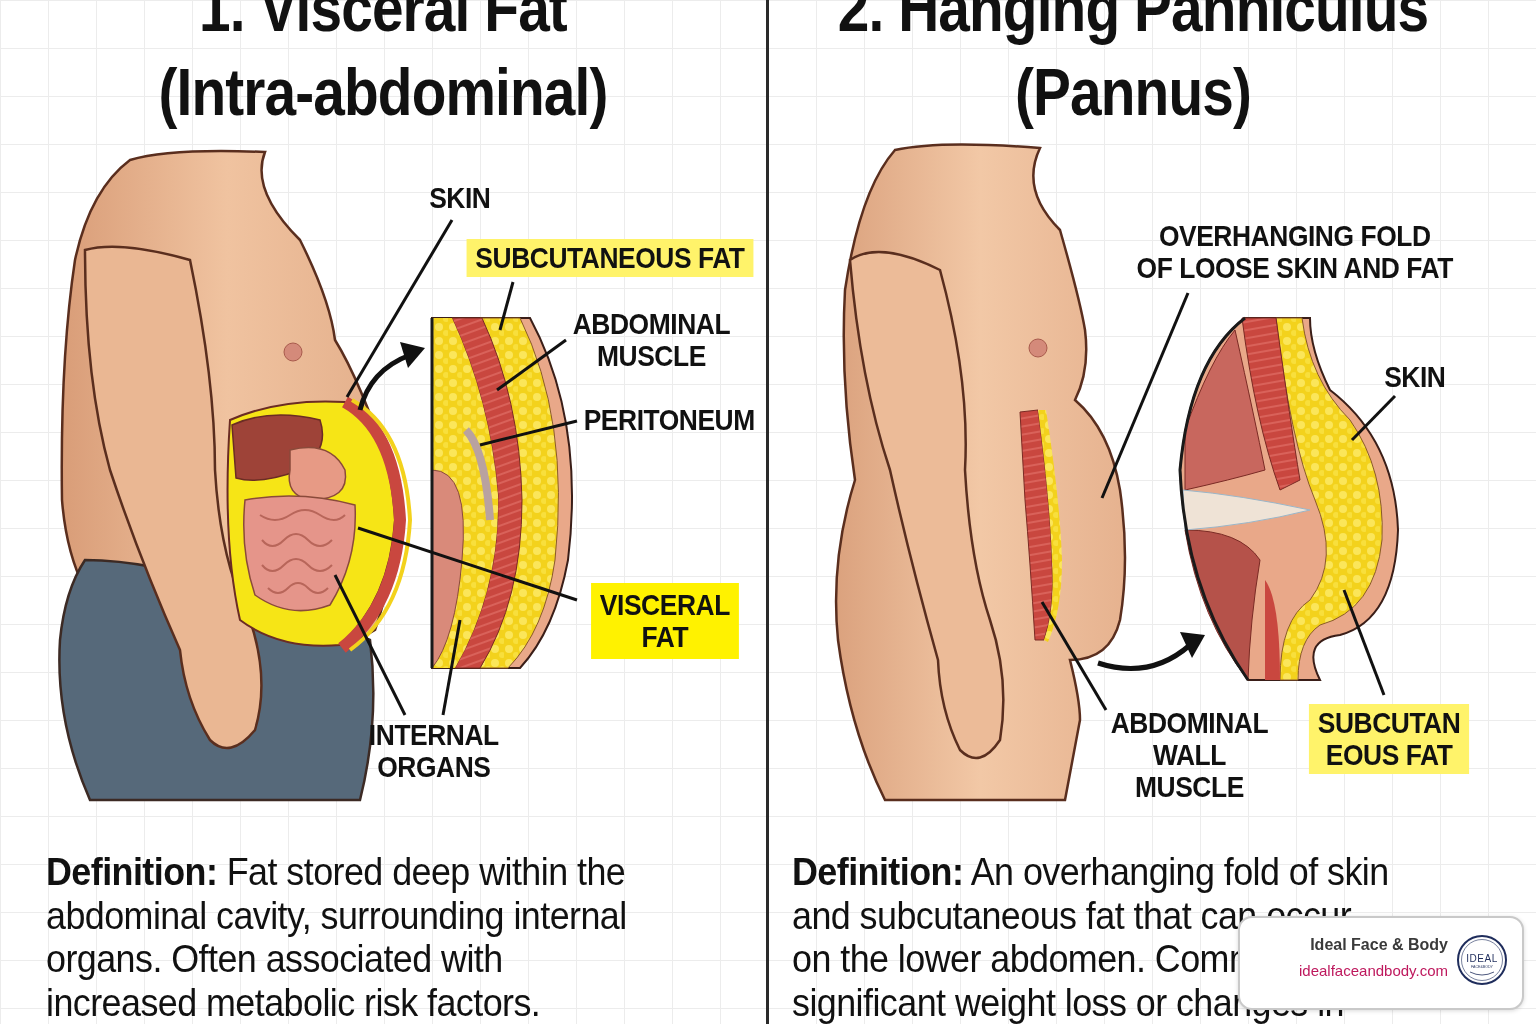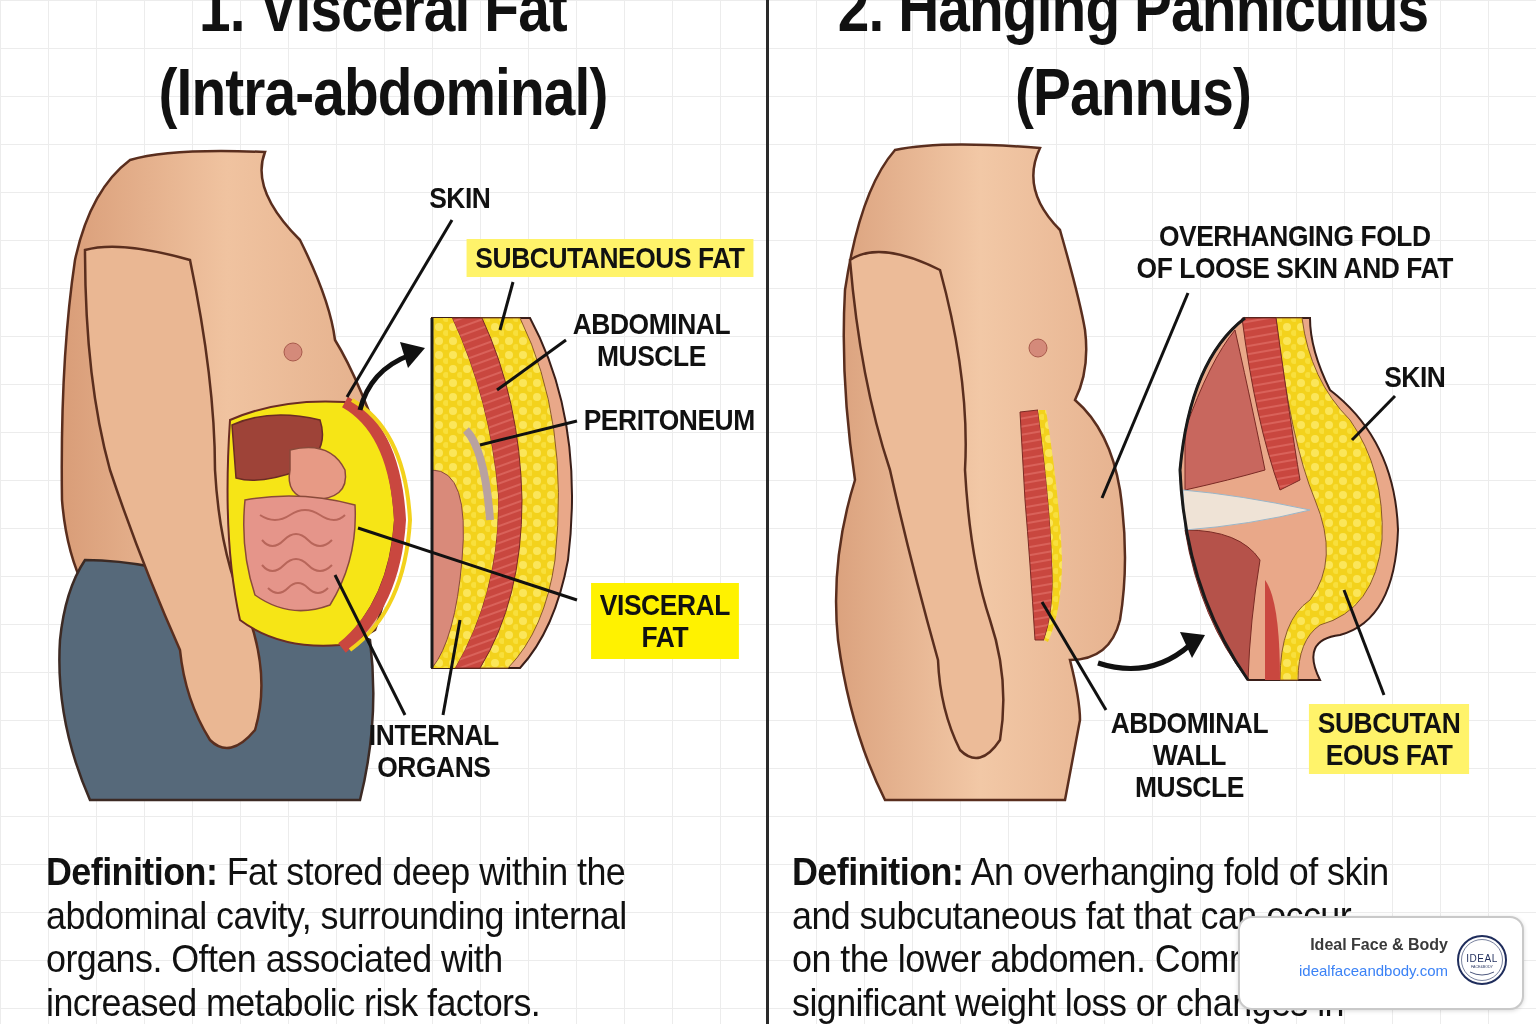--- a/index.html
+++ b/index.html
@@ -39,21 +39,21 @@
     color:#111; transform:scaleX(0.92); transform-origin:left top;
   }
   .def b { font-weight:bold; }
   .badge {
     position:absolute; left:1238px; top:872px; width:282px; height:90px;
     background:#ffffff; border:2px solid #c9c9c9; border-radius:14px;
     box-shadow:0 1px 4px rgba(0,0,0,0.15);
     margin-top:44px;
   }
   .badge .name { position:absolute; right:74px; top:18px; font-weight:bold; font-size:16px; color:#3a3a3a; }
-  .badge .url { position:absolute; right:74px; top:44px; font-size:15px; color:#3b82f6; }
+  .badge .url { position:absolute; right:74px; top:44px; font-size:15px; color:#be185d; }
   .badge .logo { position:absolute; right:14px; top:16px; width:52px; height:52px; }
 </style>
 </head>
 <body>
 
 <div class="divider"></div>
 
 <div class="panel left">
   <div class="title">
     <span class="l1">1. Visceral Fat</span>

